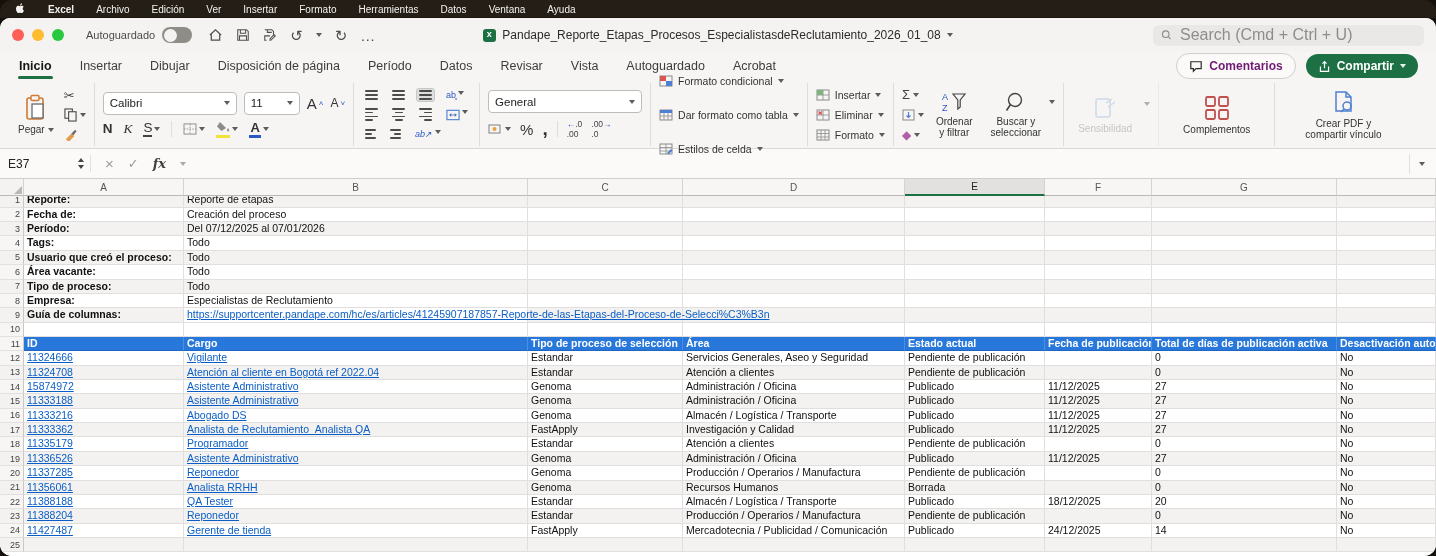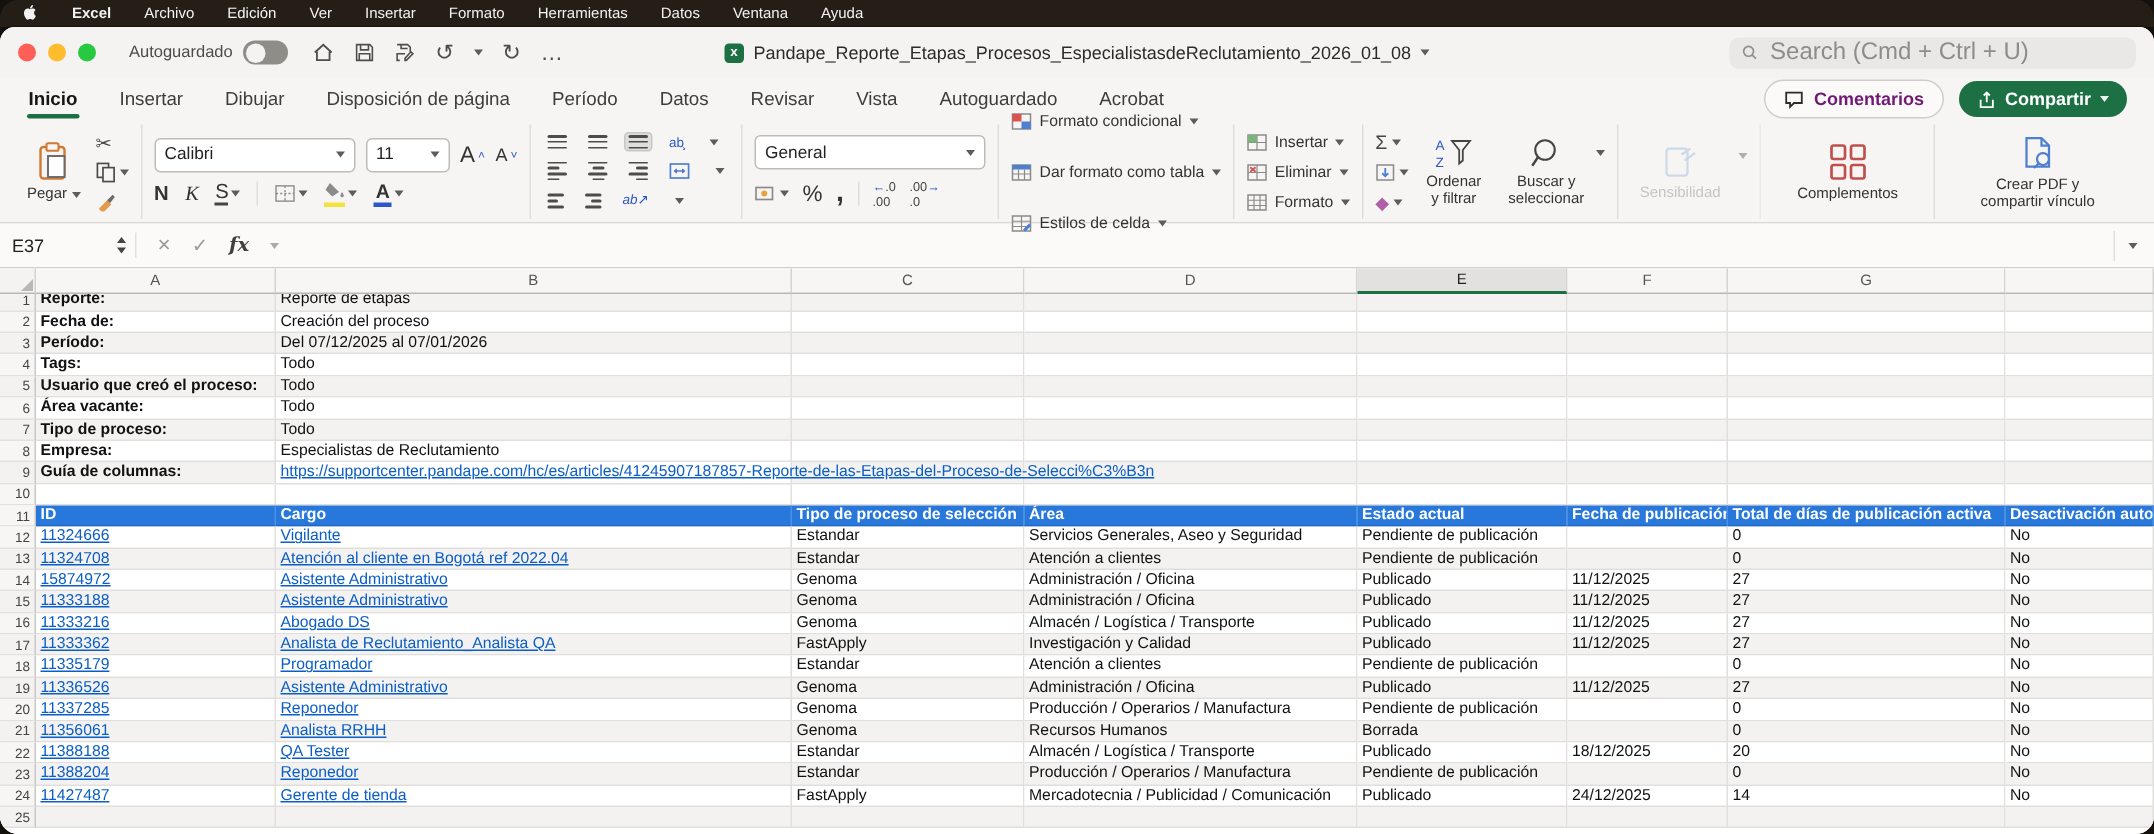--- a/index.html
+++ b/index.html
@@ -55,21 +55,21 @@
   .fmt{font-size:13.5px;color:#333;display:flex;align-items:center;gap:2px;}
   .fmt b{font-weight:bold;}
   .fmt i{font-style:italic;font-family:"Liberation Serif",serif;}
   .underl{border-bottom:2.5px solid #2c57c7;padding-bottom:0px;}
   .ylw{border-bottom:3px solid #f3e13c;}
   .blu{border-bottom:3px solid #2c57c7;}
   .bars{display:flex;flex-direction:column;gap:2.2px;width:13px;}
   .bars i{display:block;height:1.6px;background:#4c4c4c;border-radius:1px;width:100%;}
   .bars.h i:nth-child(2),.bars.h i:nth-child(4){width:62%;}
   .bars.left{align-items:flex-start}.bars.ctr{align-items:center}.bars.rightA{align-items:flex-end}
-  .ibtn{padding:2px 3px;border-radius:3px;display:flex;align-items:center;gap:17px;}
+  .ibtn{padding:2px 3px;border-radius:3px;display:flex;gap:2px;}
   .ibtn.sel{background:#dededd;border:1px solid #c7c7c5;padding:1px 2px;}
   .menu-item-r{display:flex;align-items:center;gap:5px;font-size:10.5px;color:#333;height:17px;white-space:nowrap;}
   .mini{width:14px;height:12px;flex:0 0 auto;}
   .sq{fill:none;stroke:#8a8a8a;stroke-width:1;}
   .lbl2{font-size:10px;color:#333;text-align:center;line-height:11px;white-space:pre-line;}
   .bigv{display:flex;flex-direction:column;align-items:center;justify-content:center;gap:3px;padding:0 6px;}
   .disabled{opacity:.45;}
   
   .fbar{height:29px;background:#fbfaf9;display:flex;align-items:center;border-bottom:1px solid #cfcecb;}
   .namebox{width:72px;height:100%;display:flex;align-items:center;padding:0 8px;font-size:12px;color:#222;box-sizing:border-box;}

